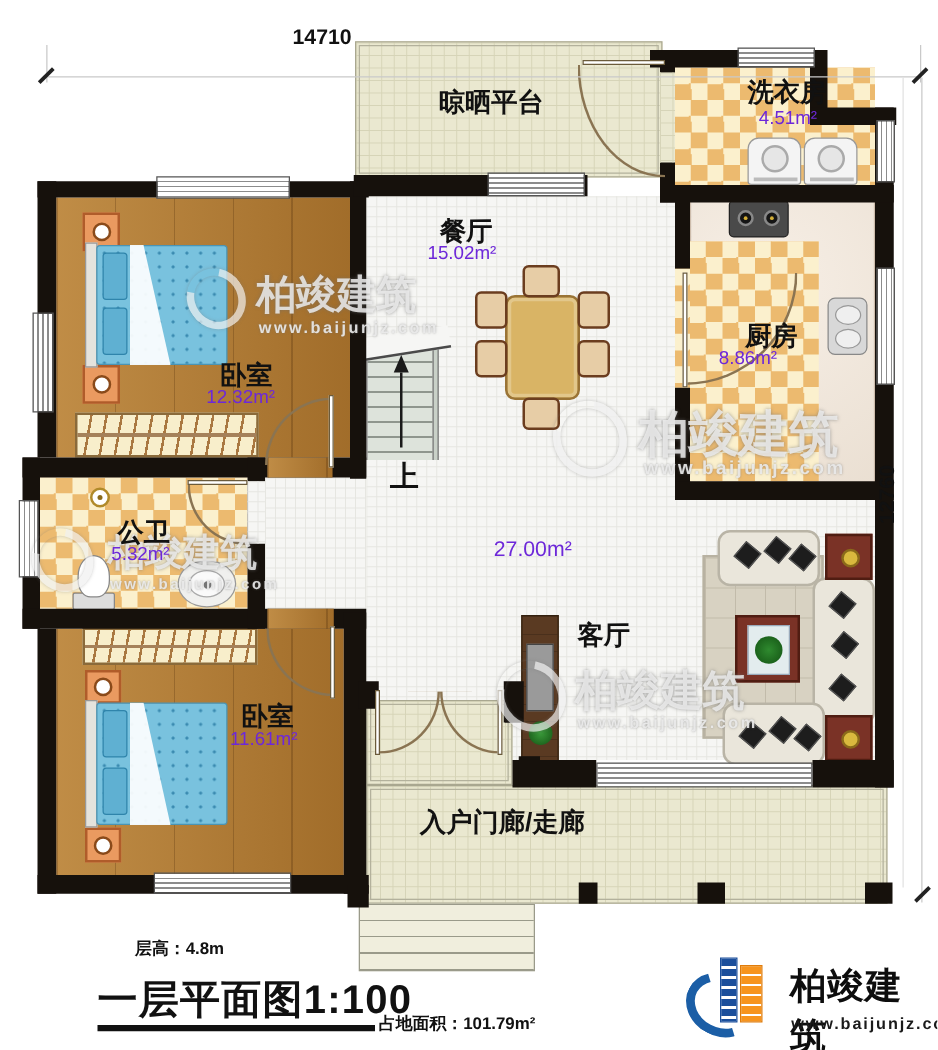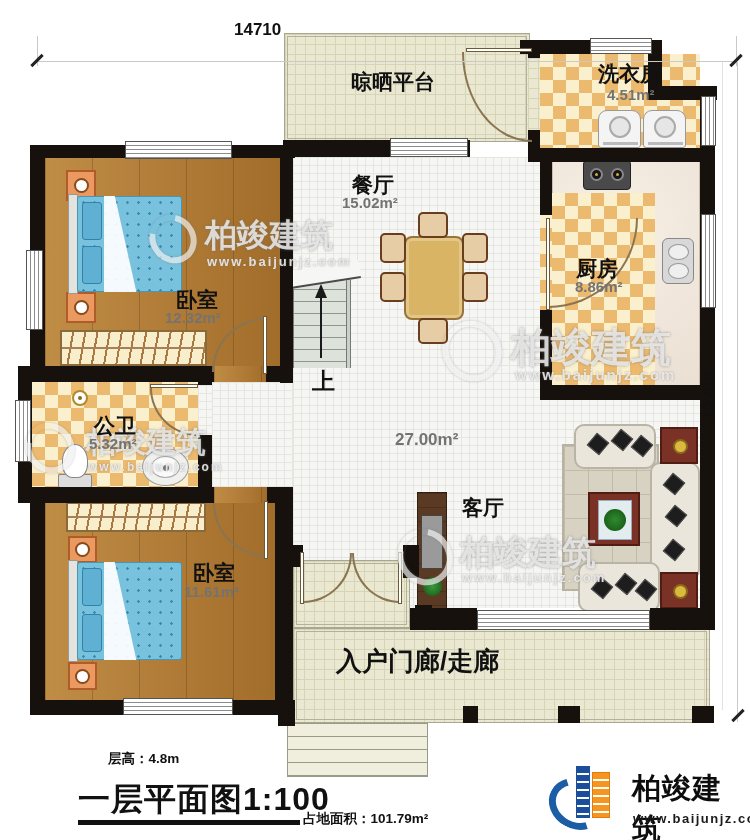--- a/index.html
+++ b/index.html
@@ -38,21 +38,21 @@
       repeating-linear-gradient(90deg, rgba(80,45,10,.28) 0 1px, transparent 1px 47px),
       linear-gradient(90deg, rgba(255,225,170,.18), rgba(60,30,5,.14));
   }
   .marble { background: radial-gradient(circle at 40% 30%, #f7efe6, #eadfd2); }
   .wall { background:#16110c; }
   .win-h { background: repeating-linear-gradient(180deg, #ffffff 0 3px, #8c8c8c 3px 4px); border:1px solid #555; }
   .win-v { background: repeating-linear-gradient(90deg, #ffffff 0 3px, #8c8c8c 3px 4px); border:1px solid #555; }
   .leaf  { background:#fff; border:1px solid #6b5b3b; }
   .arc   { border:0 solid #8a7452; }
   .lbl   { font-weight:700; color:#111; white-space:nowrap; }
-  .area  { font-weight:700; color:#737373; white-space:nowrap; }
+  .area  { font-weight:400; color:#6d28d9; white-space:nowrap; }
   .stairs {
     background: repeating-linear-gradient(180deg, #dde3db 0 11px, #8f968e 11px 12px);
     border-left:1px solid #777;
   }
   .steps {
     background-color:#f0eedd;
     background-image: repeating-linear-gradient(180deg, transparent 0 12px, #9a9a8a 12px 13px);
     border:1px solid #9a9a8a;
   }
   .wm-text { font-weight:700; color:rgba(236,236,236,.85); text-shadow:0 0 3px rgba(110,110,110,.65); white-space:nowrap; }
@@ -275,31 +275,31 @@
     <div class="abs wm-logo" style="left:0;top:6px;width:54px;height:58px"></div>
     <div class="abs wm-text" style="left:62px;top:8px;font-size:34px">柏竣建筑</div>
     <div class="abs wm-url" style="left:64px;top:48px;font-size:13px">www.baijunjz.com</div>
   </div>
 
   <div class="abs lbl" style="left:351px;top:68px;font-size:21px">晾晒平台</div>
   <div class="abs lbl" style="left:598px;top:60px;font-size:21px">洗衣房</div>
   <div class="abs area" style="left:607px;top:86px;font-size:15px">4.51m²</div>
   <div class="abs lbl" style="left:352px;top:171px;font-size:21px">餐厅</div>
   <div class="abs area" style="left:342px;top:194px;font-size:15px">15.02m²</div>
-  <div class="abs lbl" style="left:576px;top:255px;font-size:21px">厨房</div>
+  <div class="abs lbl" style="left:596px;top:255px;font-size:21px">厨房</div>
   <div class="abs area" style="left:575px;top:278px;font-size:15px">8.86m²</div>
   <div class="abs lbl" style="left:176px;top:286px;font-size:21px">卧室</div>
   <div class="abs area" style="left:165px;top:309px;font-size:15px">12.32m²</div>
   <div class="abs lbl" style="left:94px;top:412px;font-size:21px">公卫</div>
   <div class="abs area" style="left:89px;top:435px;font-size:15px">5.32m²</div>
   <div class="abs lbl" style="left:193px;top:559px;font-size:21px">卧室</div>
   <div class="abs area" style="left:184px;top:583px;font-size:15px">11.61m²</div>
   <div class="abs lbl" style="left:462px;top:494px;font-size:21px">客厅</div>
   <div class="abs area" style="left:395px;top:430px;font-size:17px">27.00m²</div>
-  <div class="abs lbl" style="left:336px;top:644px;font-size:26px">入户门廊/走廊</div>
+  <div class="abs lbl" style="left:336px;top:644px;font-size:21px">入户门廊/走廊</div>
   <div class="abs lbl" style="left:312px;top:366px;font-size:23px">上</div>
 
   <div class="abs dimline" style="left:38px;top:61px;width:699px;height:1px"></div>
   <div class="abs dimline" style="left:37px;top:36px;width:1px;height:30px"></div>
   <div class="abs dimline" style="left:736px;top:36px;width:1px;height:30px"></div>
   <div class="abs tick" style="left:29px;top:59px"></div>
   <div class="abs tick" style="left:728px;top:59px"></div>
   <div class="abs dim" style="left:234px;top:20px">14710</div>
   <div class="abs dimline" style="left:737px;top:62px;width:1px;height:660px"></div>
   <div class="abs dimline" style="left:722px;top:62px;width:1px;height:648px;background:#e2e2e2"></div>

